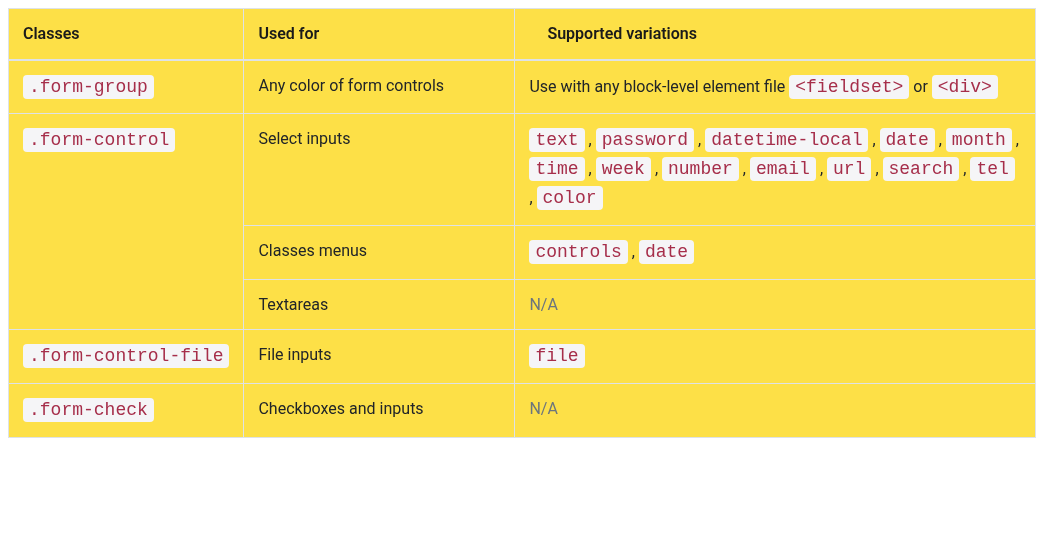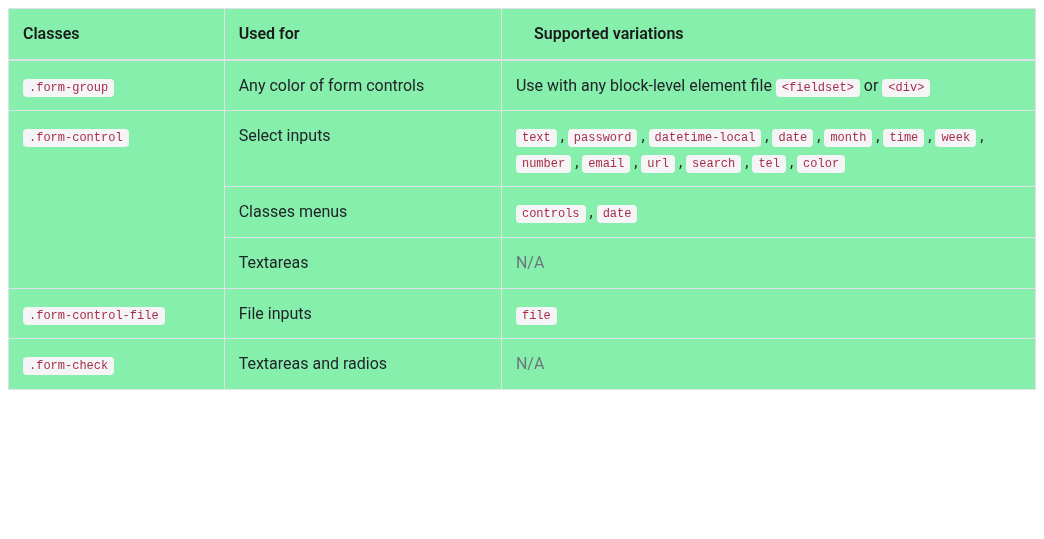--- a/index.html
+++ b/index.html
@@ -6,38 +6,38 @@
     body {
       font-family: -apple-system, BlinkMacSystemFont, "Segoe UI", Roboto, "Helvetica Neue", Arial, sans-serif;
       font-size: 16px;
       color: #212529;
       background: #fff;
       padding: 8px;
     }
     table {
       width: 100%;
       border-collapse: collapse;
-      background: #86efac;
+      background: #fde047;
     }
     th, td {
       padding: 12px 14px;
       text-align: left;
       vertical-align: top;
       border: 1px solid #dee2e6;
       line-height: 1.6;
     }
     th {
       font-weight: 600;
       color: #1a1a1a;
       border-top: 1px solid #dee2e6;
       border-bottom: 2px solid #dee2e6;
     }
     code {
       font-family: SFMono-Regular, Menlo, Monaco, Consolas, "Liberation Mono", "Courier New", monospace;
-      font-size: 12px;
+      font-size: 18px;
       color: #a62e4a;
       background-color: #f5f5f7;
       padding: 2px 6px;
       border-radius: 4px;
       white-space: nowrap;
     }
     .muted { color: #6c757d; }
     .sep { color: #212529; }
     .col-classes { width: 21%; }
     .col-usedfor { width: 27%; }
@@ -79,17 +79,17 @@
       <td>Textareas</td>
       <td><span class="muted">N/A</span></td>
     </tr>
     <tr>
       <td><code>.form-control-file</code></td>
       <td>File inputs</td>
       <td><code>file</code></td>
     </tr>
     <tr>
       <td><code>.form-check</code></td>
-      <td>Textareas and radios</td>
+      <td>Checkboxes and inputs</td>
       <td><span class="muted">N/A</span></td>
     </tr>
   </tbody>
 </table>
 
 </body></html>

